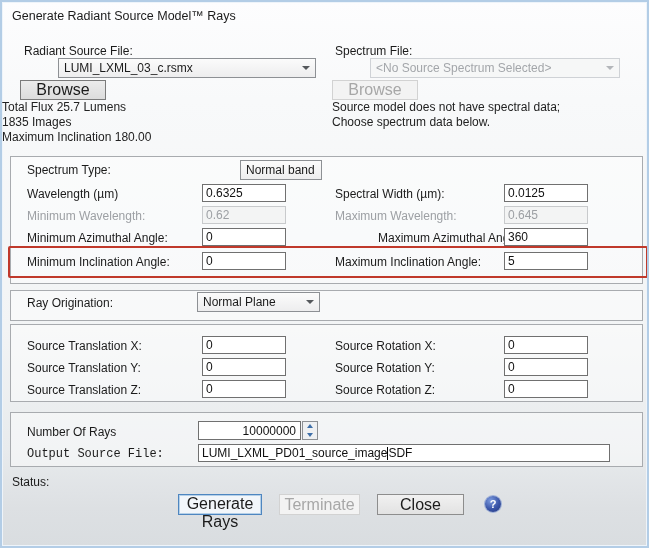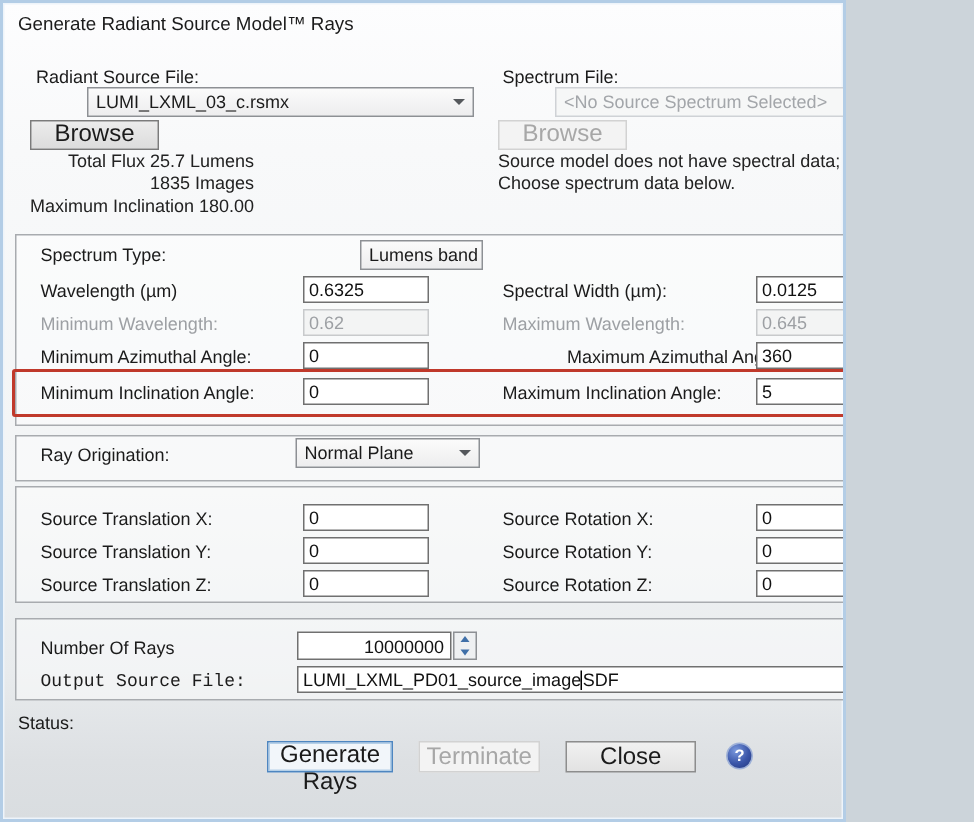--- a/index.html
+++ b/index.html
@@ -1,17 +1,17 @@
 <!DOCTYPE html>
 <html><head>
 <meta charset="utf-8">
 <style>
   html,body{margin:0;padding:0;background:#ccd4da;font-family:"Liberation Sans",sans-serif;}
   .window{
-    position:relative;width:564px;height:548px;box-sizing:border-box;
+    position:relative;width:649px;height:548px;box-sizing:border-box;
     border:2px solid #b3cde6;
     background:linear-gradient(180deg,#fdfdfe 0%,#f8f9fa 18%,#f2f4f5 60%,#e8ebed 82%,#dde0e3 93%,#d9dde0 100%);
     box-shadow:inset 0 0 0 1px #eef4fa;
     overflow:hidden;
     font-size:12px;color:#1b1b1b;
   }
   .lbl{position:absolute;white-space:nowrap;color:#1b1b1b;}
   .lbl.dis{color:#9da0a4;}
   .info{position:absolute;line-height:15px;color:#222;white-space:nowrap;}
   .grp{position:absolute;border:1px solid #a8abaf;background:rgba(255,255,255,0.45);box-sizing:border-box;}
@@ -60,42 +60,42 @@
 <div class="window">
 
   <div class="lbl" style="left:10px;top:7px;font-size:12.5px;">Generate Radiant Source Model™ Rays</div>
 
   <div class="lbl" style="left:22px;top:42px;">Radiant Source File:</div>
   <div class="combo" style="left:18px;top:56px;width:258px;">
     <span>LUMI_LXML_03_c.rsmx</span>
     <span class="chev"></span>
   </div>
   <button class="btn" style="left:18px;top:78px;width:86px;">Browse</button>
-  <div class="info" style="left:18px;top:98px;text-align:right;">
+  <div class="info" style="left:0;top:98px;">
     <div>Total Flux 25.7 Lumens</div>
     <div>1835 Images</div>
     <div>Maximum Inclination 180.00</div>
   </div>
 
   <div class="lbl" style="left:333px;top:42px;">Spectrum File:</div>
   <div class="combo dis" style="left:330px;top:56px;width:250px;">
     <span>&lt;No Source Spectrum Selected&gt;</span>
     <span class="chev"></span>
   </div>
   <button class="btn dis" style="left:330px;top:78px;width:86px;">Browse</button>
   <div class="info" style="left:330px;top:98px;">
     <div>Source model does not have spectral data;</div>
     <div>Choose spectrum data below.</div>
   </div>
 
   <div class="grp" style="left:8px;top:154px;width:633px;height:128px;"></div>
 
   <div class="lbl" style="left:25px;top:161px;">Spectrum Type:</div>
   <div class="combo" style="left:200px;top:158px;width:82px;">
-    <span>Lumens band</span>
+    <span>Normal band</span>
     <span class="chev"></span>
   </div>
 
   <div class="lbl" style="left:25px;top:185px;">Wavelength (µm)</div>
   <input class="inp" style="left: 200px; top: 182px; width: 84px;" readonly="" value="0.6325">
   <div class="lbl" style="left:333px;top:185px;">Spectral Width (µm):</div>
   <input class="inp" style="left: 502px; top: 182px; width: 84px;" readonly="" value="0.0125">
 
   <div class="lbl dis" style="left:25px;top:207px;">Minimum Wavelength:</div>
   <input class="inp dis" style="left: 200px; top: 204px; width: 84px;" readonly="" value="0.62">

